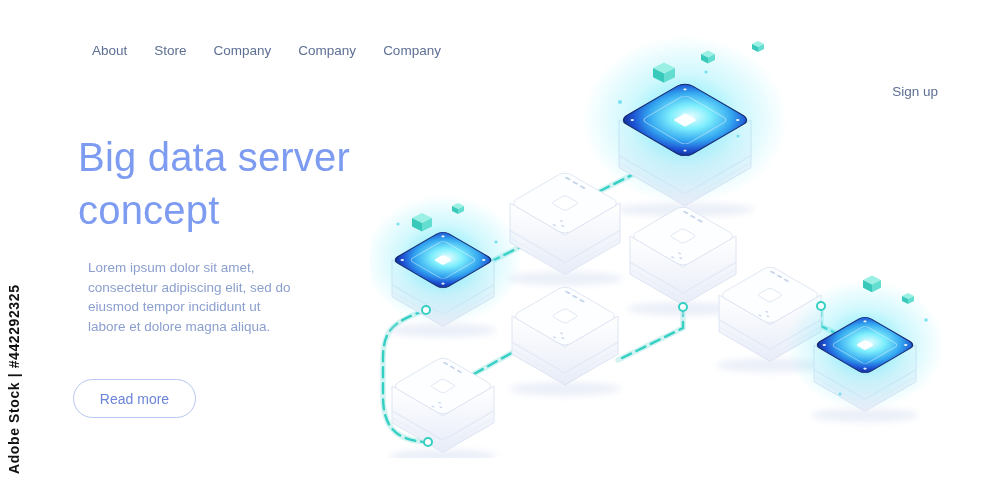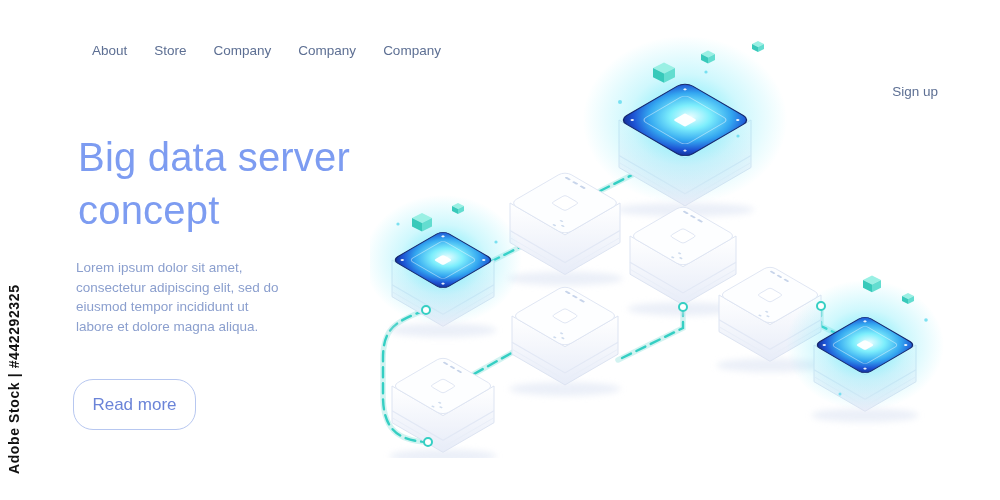--- a/index.html
+++ b/index.html
@@ -13,31 +13,31 @@
   .nav{position:absolute;top:43px;left:92px;display:flex;gap:27px;}
   .nav-link{font-size:13.5px;color:var(--nav-color,#5d6f93);text-decoration:none;cursor:pointer;}
   .signup{position:absolute;top:43px;right:62px;font-size:13.5px;color:var(--nav-color,#5d6f93);text-decoration:none;cursor:pointer;margin-top:41px;}
   .title{
     position:absolute;left:78px;top:131px;
     font-size:40px;line-height:1.32;font-weight:400;
     color:var(--heading-color,#7d9cf1);
     white-space:pre-line;letter-spacing:0.2px;
   }
   .para{
-    position:absolute;left:76px;top:258px;
+    position:absolute;left:88px;top:258px;
     font-size:13.5px;line-height:1.45;
     color:var(--text-color,#8b9fce);
     white-space:pre-line;
   }
   .cta{
     position:absolute;left:73px;top:379px;
-    width:123px;height:51px;border-radius:20px;
+    width:123px;height:39px;border-radius:20px;
     border:1px solid var(--button-border,#b7c7f0);
     background:#ffffff;color:var(--button-text,#6b84d8);
-    font-size:17px;font-family:inherit;cursor:pointer;
+    font-size:14px;font-family:inherit;cursor:pointer;
   }
   .art{position:absolute;left:370px;top:28px;width:600px;height:430px;}
   .watermark{
     position:absolute;left:6px;top:474px;
     transform-origin:0 0;transform:rotate(-90deg);
     font-size:14px;font-weight:700;letter-spacing:0.6px;
     color:var(--watermark-color,#111111);white-space:nowrap;
   }
 </style>
 </head>

